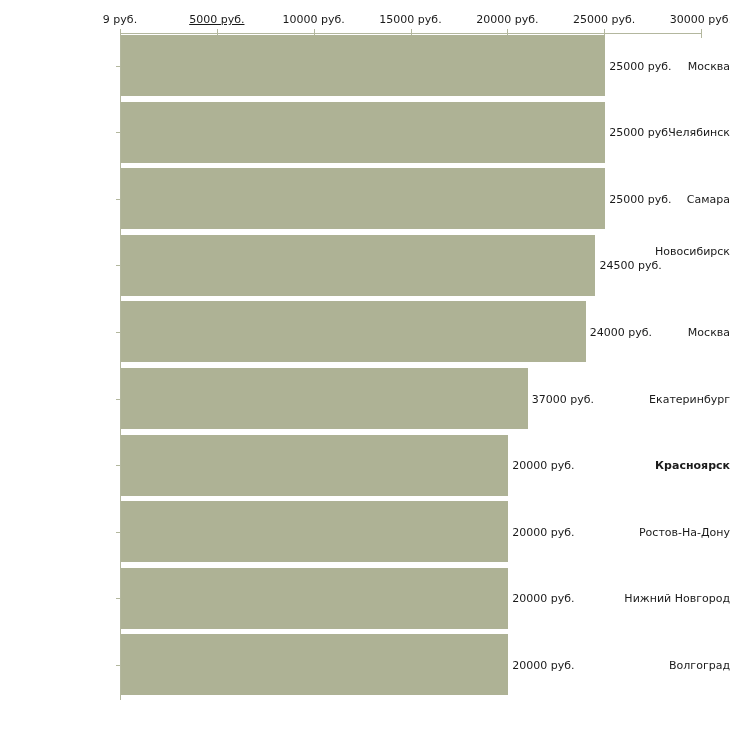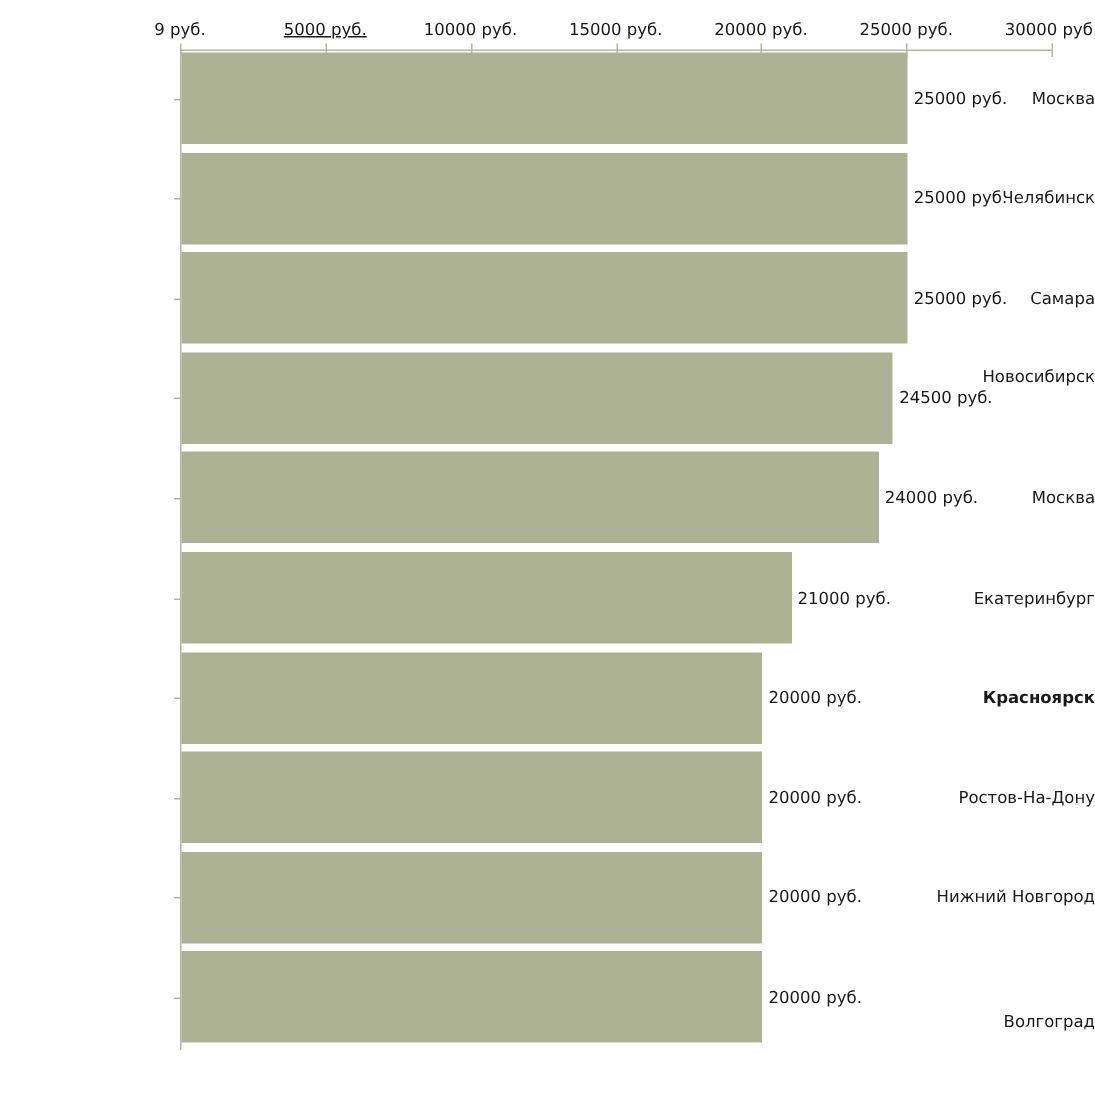--- a/index.html
+++ b/index.html
@@ -122,36 +122,36 @@
       <div class="cat-label" style="top: 331.9px; padding-left: 40px;">Москва</div>
       <div class="ytick" style="top: 332px;"></div>
       <div class="cat-label" style="top: 398.5px;">Екатеринбург</div>
       <div class="ytick" style="top: 399px;"></div>
       <div class="cat-label" style="top: 465.1px; font-weight: bold;">Красноярск</div>
       <div class="ytick" style="top: 465px;"></div>
       <div class="cat-label" style="top: 531.7px;">Ростов-На-Дону</div>
       <div class="ytick" style="top: 532px;"></div>
       <div class="cat-label" style="top: 598.3px;">Нижний Новгород</div>
       <div class="ytick" style="top: 598px;"></div>
-      <div class="cat-label" style="top: 664.9px; margin-top: 16px;">Волгоград</div>
+      <div class="cat-label" style="top: 664.9px;">Волгоград</div>
       <div class="ytick" style="top: 665px;"></div>
     </div>
   <div id="bars-layer">
       <div class="bar" title="Пермь: 25000 руб." style="top: 35px; width: 484.167px; height: 61px; background: rgb(174, 178, 149);"></div>
       <div class="bar-value" style="left: 609.167px; top: 65.5px;">25000 руб.</div>
       <div class="bar" title="Челябинск: 25000 руб." style="top: 101.6px; width: 484.167px; height: 61px; background: rgb(174, 178, 149);"></div>
       <div class="bar-value" style="left: 609.167px; top: 132.1px;">25000 руб.</div>
       <div class="bar" title="Самара: 25000 руб." style="top: 168.2px; width: 484.167px; height: 61px; background: rgb(174, 178, 149);"></div>
       <div class="bar-value" style="left: 609.167px; top: 198.7px;">25000 руб.</div>
       <div class="bar" title="Новосибирск: 24500 руб." style="top: 234.8px; width: 474.483px; height: 61px; background: rgb(174, 178, 149);"></div>
       <div class="bar-value" style="left: 599.483px; top: 265.3px;">24500 руб.</div>
       <div class="bar" title="Москва: 24000 руб." style="top: 301.4px; width: 464.8px; height: 61px; background: rgb(174, 178, 149);"></div>
       <div class="bar-value" style="left: 589.8px; top: 331.9px; text-align: center;">24000 руб.</div>
       <div class="bar" title="Екатеринбург: 21000 руб." style="top: 368px; width: 406.7px; height: 61px; background: rgb(174, 178, 149);"></div>
-      <div class="bar-value" style="left: 531.7px; top: 398.5px;">21000 руб.</div>
+      <div class="bar-value" style="left: 531.7px; top: 398.5px;">37000 руб.</div>
       <div class="bar" title="Красноярск: 20000 руб." style="top: 434.6px; width: 387.333px; height: 61px; background: rgb(174, 178, 149);"></div>
       <div class="bar-value" style="left: 512.333px; top: 465.1px;">20000 руб.</div>
       <div class="bar" title="Ростов-На-Дону: 20000 руб." style="top: 501.2px; width: 387.333px; height: 61px; background: rgb(174, 178, 149);"></div>
       <div class="bar-value" style="left: 512.333px; top: 531.7px;">20000 руб.</div>
       <div class="bar" title="Нижний Новгород: 20000 руб." style="top: 567.8px; width: 387.333px; height: 61px; background: rgb(174, 178, 149);"></div>
       <div class="bar-value" style="left: 512.333px; top: 598.3px;">20000 руб.</div>
       <div class="bar" title="Волгоград: 20000 руб." style="top: 634.4px; width: 387.333px; height: 61px; background: rgb(174, 178, 149);"></div>
       <div class="bar-value" style="left: 512.333px; top: 664.9px;">20000 руб.</div>
     </div>
 

